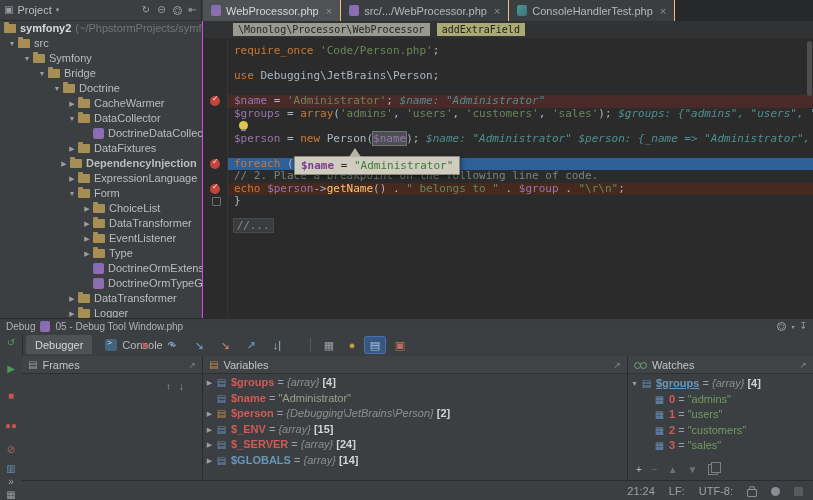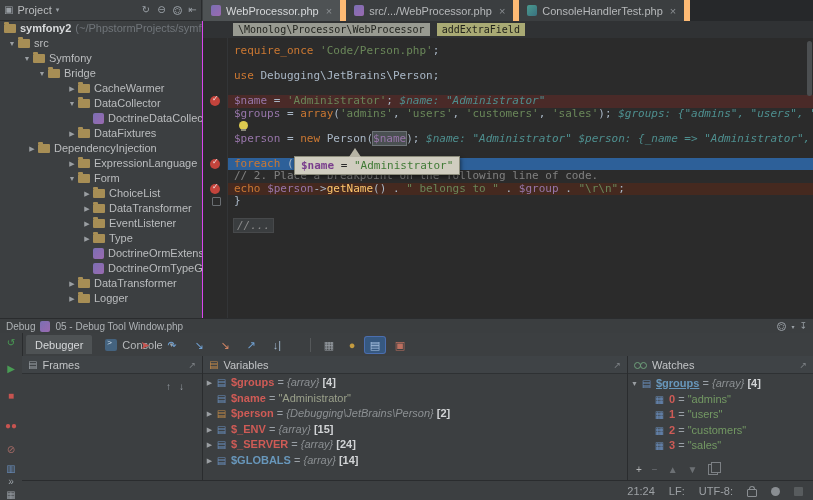--- a/index.html
+++ b/index.html
@@ -3,21 +3,21 @@
 <meta charset="utf-8">
 <style>
   html,body{margin:0;padding:0;background:#222;}
   #app{position:relative;width:813px;height:500px;background:#3c3f41;font-family:"Liberation Sans","DejaVu Sans",sans-serif;color:#bbbdbf;overflow:hidden;font-size:11px;}
   .abs{position:absolute;}
   
   #project-header{left:0;top:0;width:202px;height:21px;border-bottom:1px solid #2a2c2e;border-right:1px solid #2a2c2e;display:flex;align-items:center;gap:4px;padding:0 4px;box-sizing:border-box;background:#3c3f41;}
   #project-header .ph-ico{color:#9aa0a6;font-size:10px;line-height:10px;}
   #project-title{color:#bbbdbf;}
   #tabstrip{left:203px;top:0;right:0;height:21px;background:#26282a;border-bottom:1px solid #202224;display:flex;align-items:stretch;}
-  .tab{display:flex;align-items:center;gap:5px;padding:0 8px;background:#3b3e40;border-right:6px solid #fdba74;color:#b6b8ba;cursor:default;}
+  .tab{display:flex;align-items:center;gap:5px;padding:0 8px;background:#3b3e40;border-right:1px solid #fdba74;color:#b6b8ba;cursor:default;}
   .tab.active{background:#4e5254;color:#d6d8da;}
   .tab-close{color:#8a8e92;font-size:11px;margin-left:2px;}
   .ico{display:inline-block;}
   .php-file-icon{width:10px;height:11px;border-radius:2px;background:linear-gradient(135deg,#7b6fb4,#9a6ab0);} 
   .test-file-icon{width:10px;height:11px;border-radius:2px;background:linear-gradient(135deg,#4a9b8f,#39707f);}
   
   #project-panel{left:0;top:21px;width:202px;height:297px;background:#3c3f41;border-right:7px solid #d946ef;overflow:hidden;}
   .trow{height:15px;line-height:15px;white-space:nowrap;display:flex;align-items:center;}
   .tri{width:12px;text-align:center;color:#9a9ea2;font-size:7px;flex:0 0 12px;}
   .ico-folder{flex:0 0 12px;width:12px;height:9px;background:#a78e55;border-radius:1px;position:relative;margin-right:4px;}
@@ -166,41 +166,46 @@
         <div class="trow" style="padding-left: 21px;">
           <span class="tri">▼</span>
           <span class="ico-folder"></span>
           <span class="tlabel">Symfony</span>
         </div>
         <div class="trow" style="padding-left: 36px;">
           <span class="tri">▼</span>
           <span class="ico-folder"></span>
           <span class="tlabel">Bridge</span>
         </div>
+        <div class="trow" style="padding-left: 51px;">
+          <span class="tri">▼</span>
+          <span class="ico-folder"></span>
+          <span class="tlabel">Doctrine</span>
+        </div>
         <div class="trow" style="padding-left: 66px;">
           <span class="tri">▶</span>
           <span class="ico-folder"></span>
           <span class="tlabel">CacheWarmer</span>
         </div>
         <div class="trow" style="padding-left: 66px;">
           <span class="tri">▼</span>
           <span class="ico-folder"></span>
           <span class="tlabel">DataCollector</span>
         </div>
         <div class="trow" style="padding-left: 81px;">
           <span class="tri"></span>
           <span class="ico-phpfile"></span>
           <span class="tlabel">DoctrineDataCollec</span>
         </div>
         <div class="trow" style="padding-left: 66px;">
           <span class="tri">▶</span>
           <span class="ico-folder"></span>
           <span class="tlabel">DataFixtures</span>
         </div>
-        <div class="trow" style="padding-left: 26px;">
+        <div class="trow" style="padding-left: 58px; font-weight: bold;">
           <span class="tri">▶</span>
           <span class="ico-folder"></span>
           <span class="tlabel">DependencyInjection</span>
         </div>
         <div class="trow" style="padding-left: 66px;">
           <span class="tri">▶</span>
           <span class="ico-folder"></span>
           <span class="tlabel">ExpressionLanguage</span>
         </div>
         <div class="trow" style="padding-left: 66px;">

